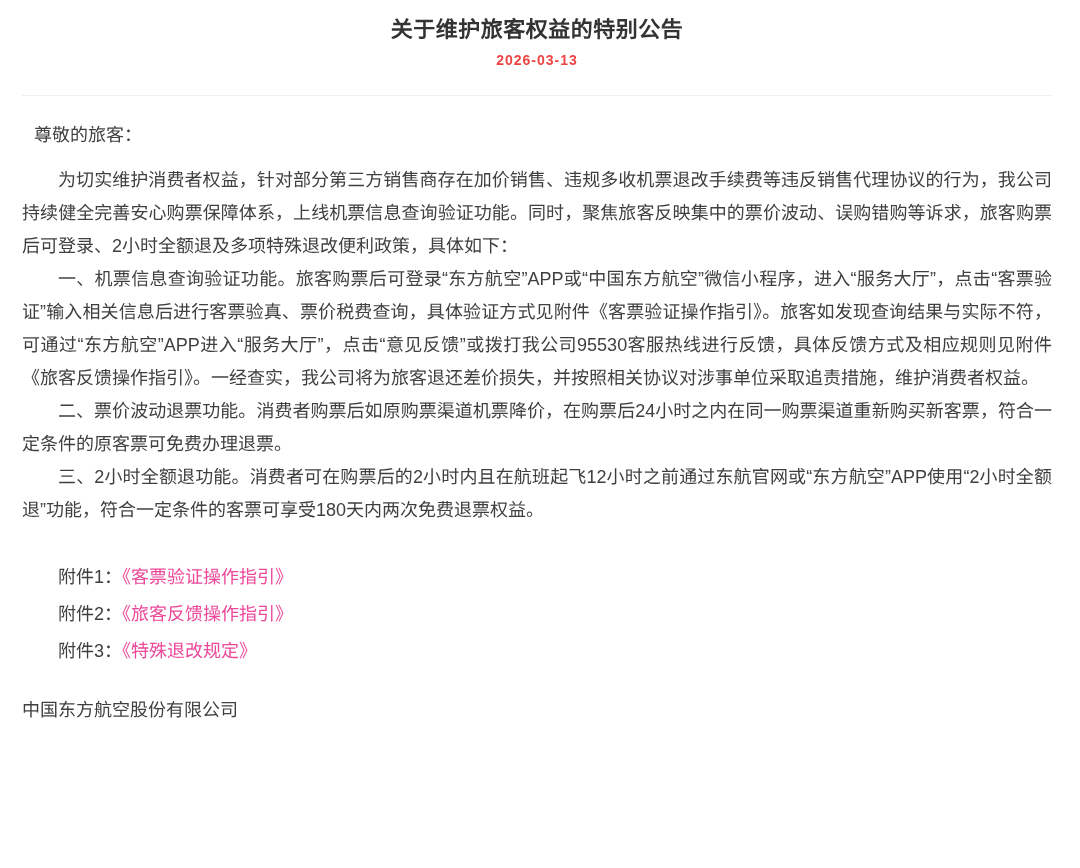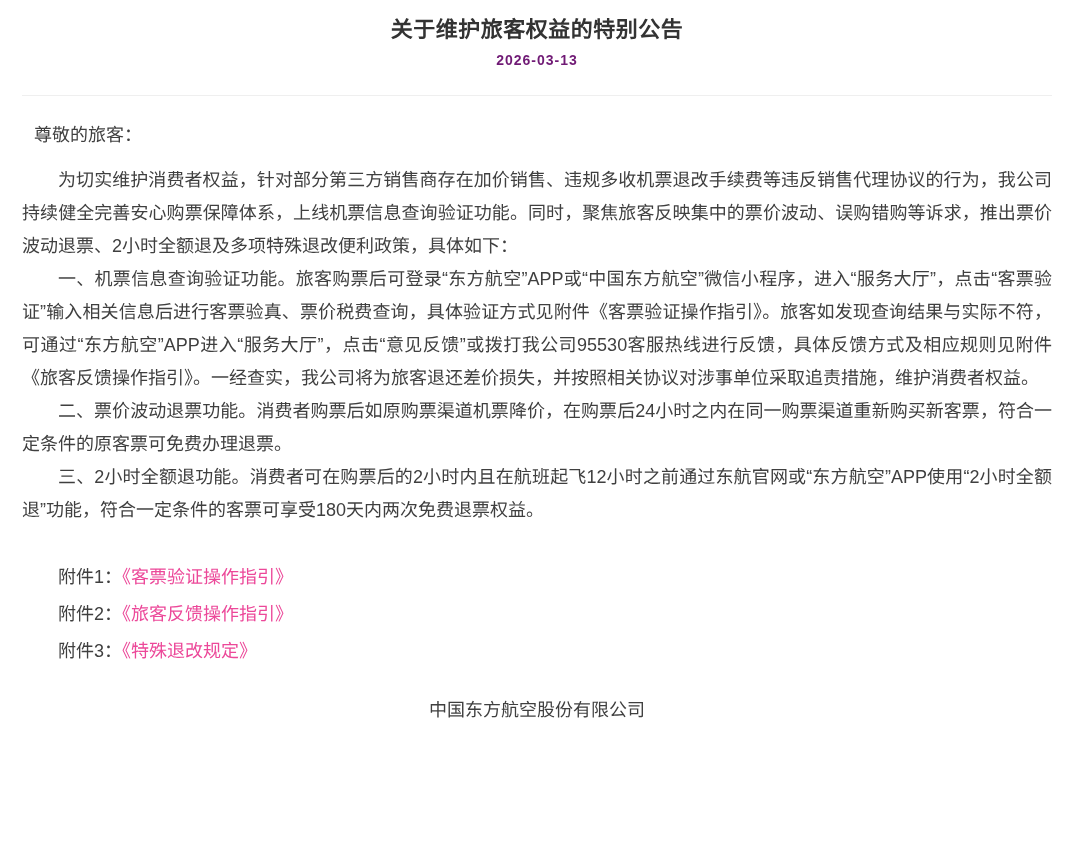--- a/index.html
+++ b/index.html
@@ -25,21 +25,21 @@
     margin: 0;
     font-size: 22px;
     line-height: 26px;
     font-weight: 700;
     color: #333333;
     letter-spacing: 0.5px;
   }
   .pub-date {
     margin-top: 9px;
     font-size: 14px;
-    color: #701a75;
+    color: #ef4444;
     letter-spacing: 1px;
     font-weight: 700;
   }
   .divider {
     border: none;
     border-top: 1px solid #efefef;
     margin: 27px 0 0 0;
   }
   main.content {
     margin-top: 23px;
@@ -64,42 +64,42 @@
     line-height: 37px;
   }
   .attach-label { color: #3f3f3f; text-align: center; }
   a.attach-link {
     color: #ec4899;
     text-decoration: none;
     cursor: pointer;
   }
   footer.doc-footer {
     margin-top: 23px;
-    text-align: center;
+    text-align: left;
     font-size: 18px;
     line-height: 35px;
     color: #3f3f3f;
   }
 </style>
 </head>
 <body>
 
 <div class="page">
 
   <header class="doc-header">
     <h1 class="doc-title">关于维护旅客权益的特别公告</h1>
     <div class="pub-date">2026-03-13</div>
   </header>
 
   <hr class="divider">
 
   <main class="content">
     <p class="salutation">尊敬的旅客：</p>
 
-    <p class="para">为切实维护消费者权益，针对部分第三方销售商存在加价销售、违规多收机票退改手续费等违反销售代理协议的行为，我公司持续健全完善安心购票保障体系，上线机票信息查询验证功能。同时，聚焦旅客反映集中的票价波动、误购错购等诉求，推出票价波动退票、2小时全额退及多项特殊退改便利政策，具体如下：</p>
+    <p class="para">为切实维护消费者权益，针对部分第三方销售商存在加价销售、违规多收机票退改手续费等违反销售代理协议的行为，我公司持续健全完善安心购票保障体系，上线机票信息查询验证功能。同时，聚焦旅客反映集中的票价波动、误购错购等诉求，旅客购票后可登录、2小时全额退及多项特殊退改便利政策，具体如下：</p>
 
     <p class="para">一、机票信息查询验证功能。旅客购票后可登录“东方航空”APP或“中国东方航空”微信小程序，进入“服务大厅”，点击“客票验证”输入相关信息后进行客票验真、票价税费查询，具体验证方式见附件《客票验证操作指引》。旅客如发现查询结果与实际不符，可通过“东方航空”APP进入“服务大厅”，点击“意见反馈”或拨打我公司95530客服热线进行反馈，具体反馈方式及相应规则见附件《旅客反馈操作指引》。一经查实，我公司将为旅客退还差价损失，并按照相关协议对涉事单位采取追责措施，维护消费者权益。</p>
 
     <p class="para">二、票价波动退票功能。消费者购票后如原购票渠道机票降价，在购票后24小时之内在同一购票渠道重新购买新客票，符合一定条件的原客票可免费办理退票。</p>
 
     <p class="para">三、2小时全额退功能。消费者可在购票后的2小时内且在航班起飞12小时之前通过东航官网或“东方航空”APP使用“2小时全额退”功能，符合一定条件的客票可享受180天内两次免费退票权益。</p>
 
 
     <div class="attachments">
       <p class="attach-row">

